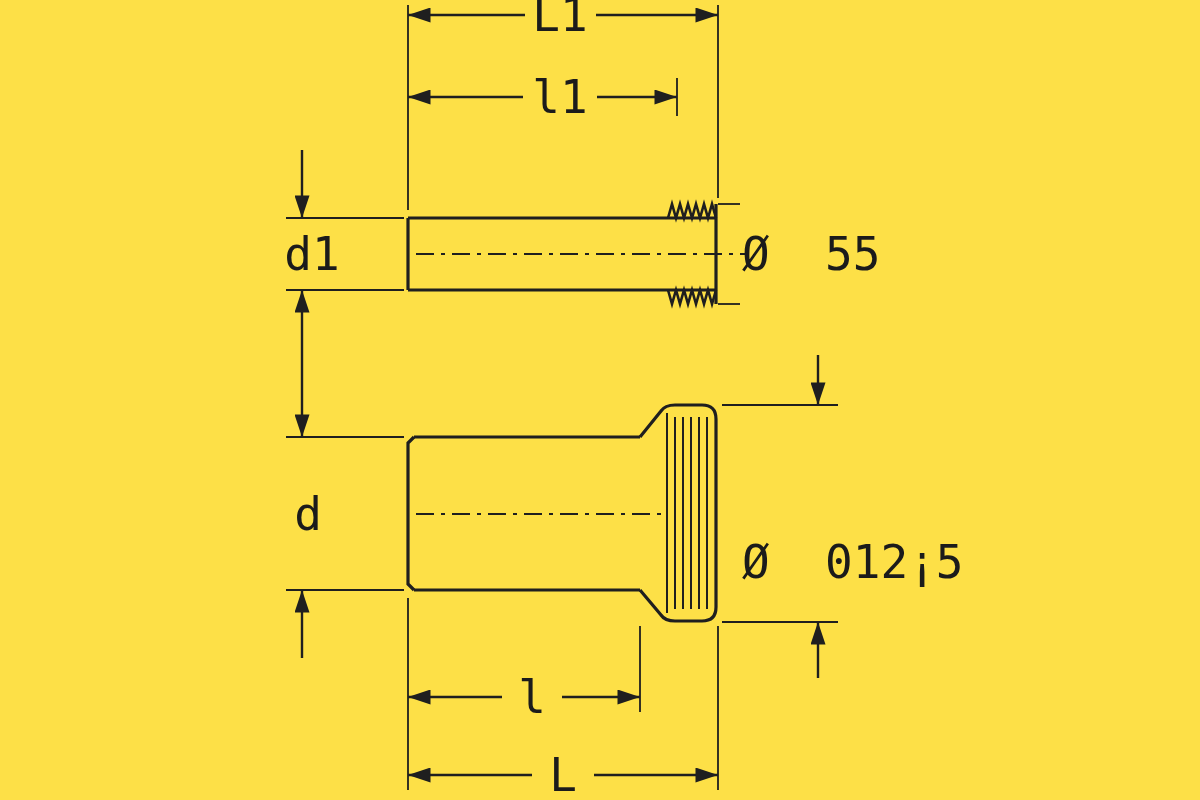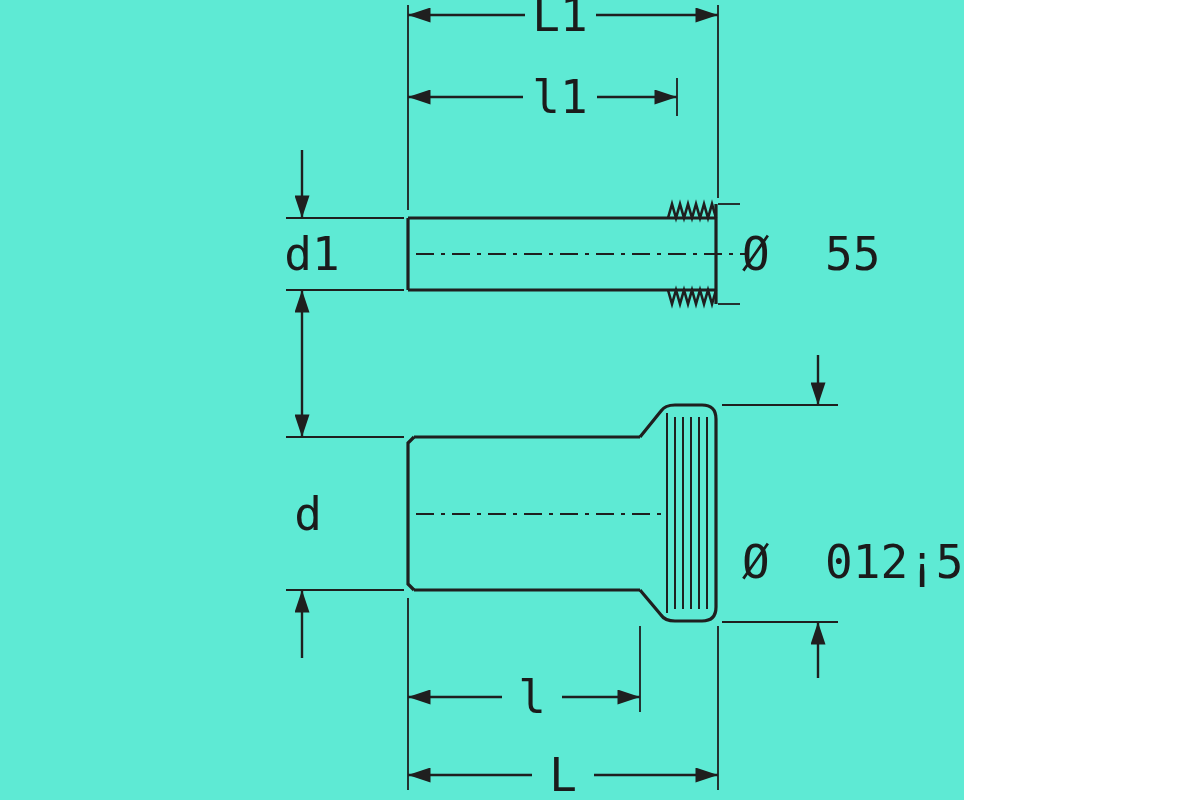--- a/index.html
+++ b/index.html
@@ -5,23 +5,23 @@
   html, body {
     margin: 0;
     padding: 0;
     background: #ffffff;
     width: 1200px;
     height: 800px;
     font-family: "DejaVu Sans Mono", monospace;
   }
   .canvas {
     position: relative;
-    width: 964px;
+    width: 1200px;
     height: 800px;
-    background: #5eead4;
+    background: #fde047;
     overflow: hidden;
     text-align: right;
   }
   svg { display: block; }
   .outline  { stroke: #1f1f1f; stroke-width: 3.2; fill: none; stroke-linejoin: miter; }
   .thick2   { stroke: #1f1f1f; stroke-width: 2.6; fill: none; }
   .dimline  { stroke: #1f1f1f; stroke-width: 2.4; fill: none; }
   .extline  { stroke: #1f1f1f; stroke-width: 1.8; fill: none; }
   .center   { stroke: #1f1f1f; stroke-width: 1.8; fill: none; stroke-dasharray: 18 7 4 7; }
   .rib      { stroke: #1f1f1f; stroke-width: 2; fill: none; }

